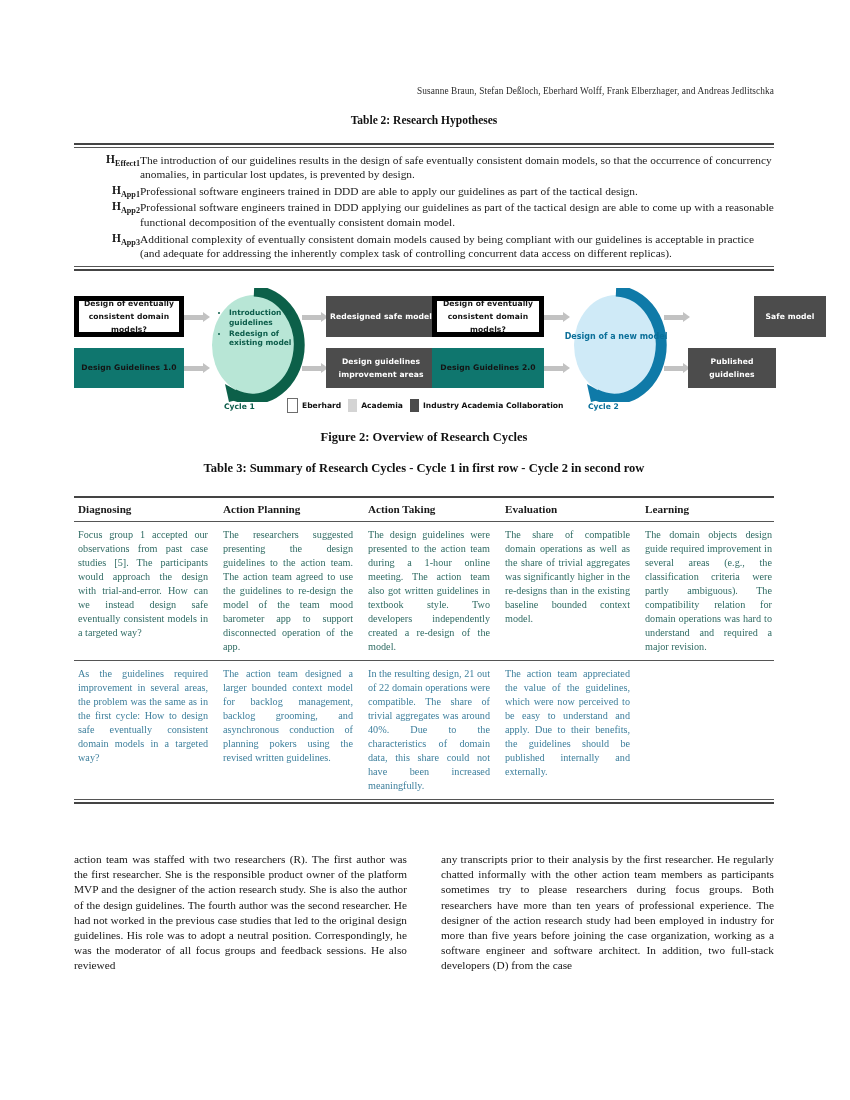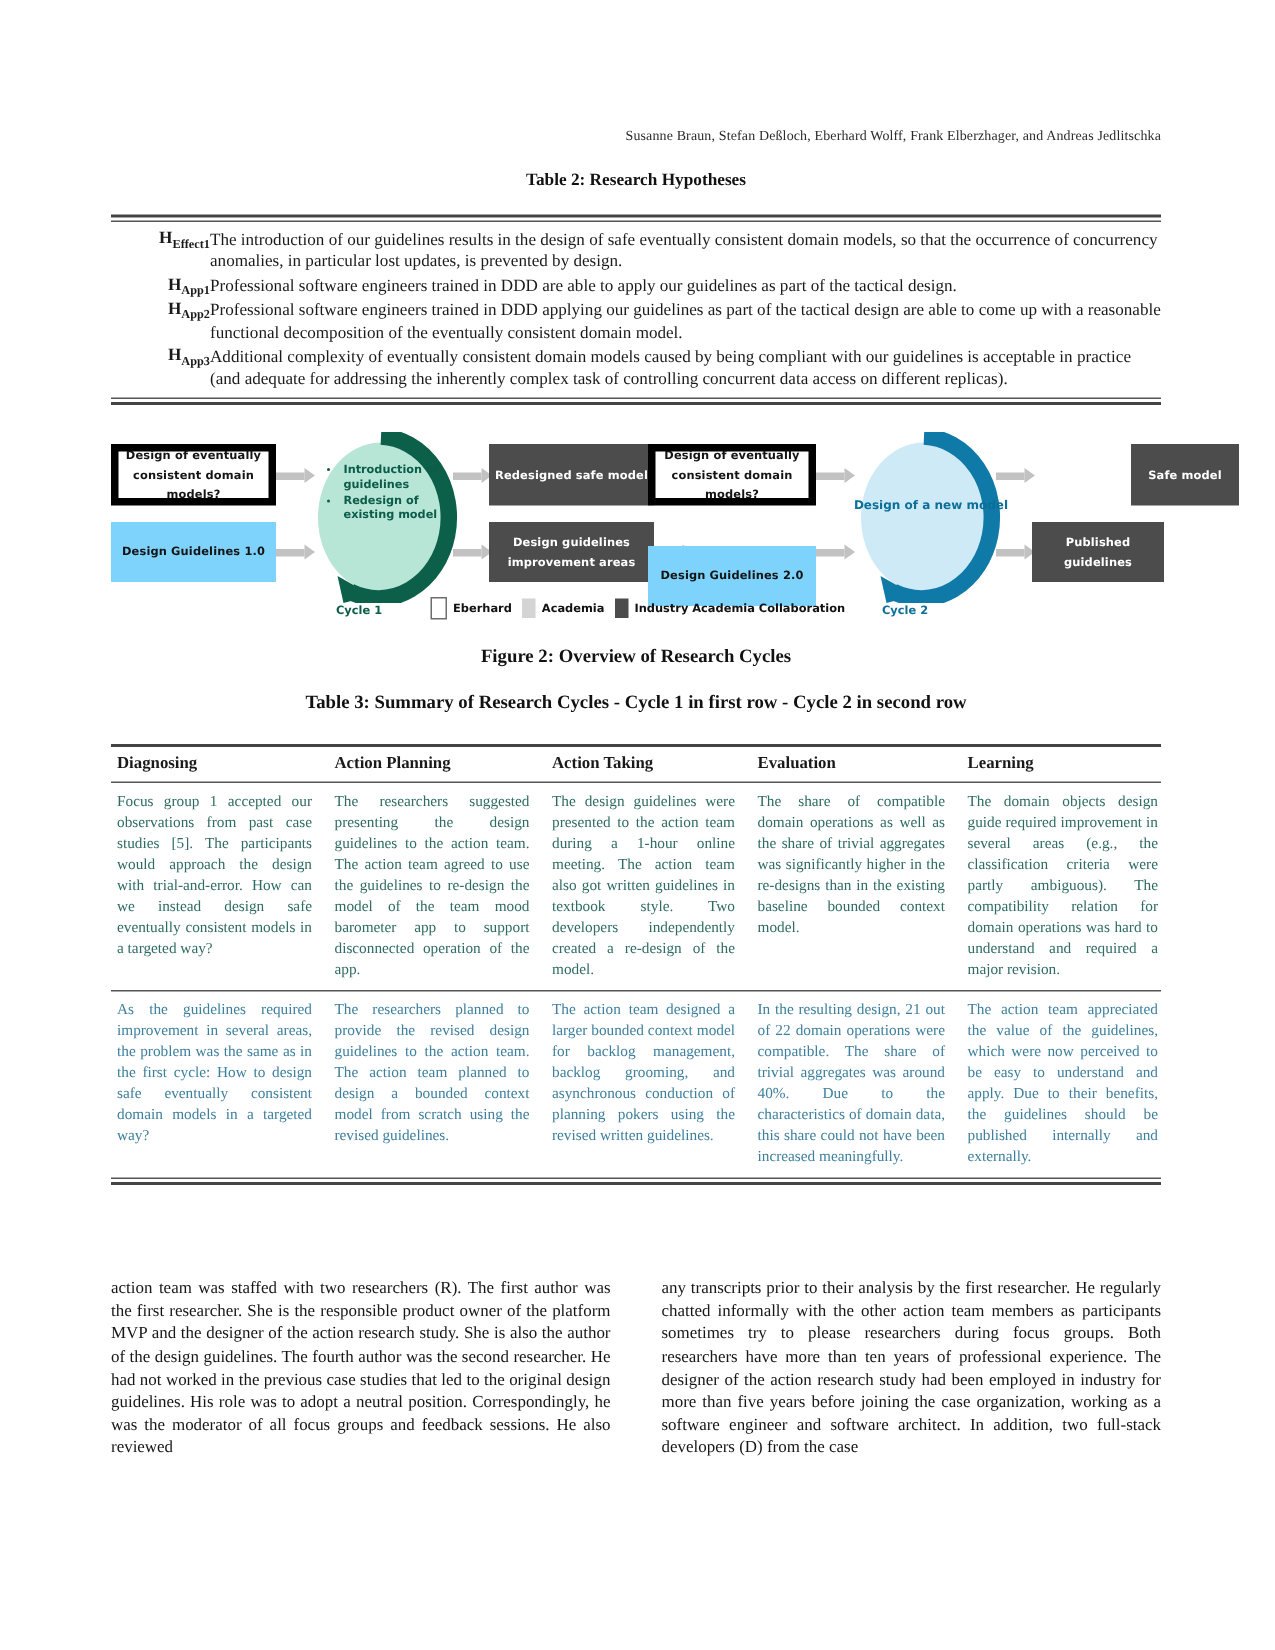--- a/index.html
+++ b/index.html
@@ -89,21 +89,21 @@
     justify-content: center;
     text-align: center;
     font-family: "DejaVu Sans", "Liberation Sans", sans-serif;
     font-weight: bold;
     font-size: 7.6px;
     line-height: 1.75;
     letter-spacing: .1px;
     padding: 2px 4px;
   }
   .dbox.industry { background: #ffffff; border: 5px solid #000000; color: #141414; }
-  .dbox.academia { background: #7dd3fc; border: none; color: #141414; text-align: center; }
+  .dbox.academia { background: #0f766e; border: none; color: #141414; text-align: center; }
   .dbox.collab   { background: #4c4c4c; border: none; color: #ffffff; }
 
   .arrow {
     position: absolute;
     height: 10px;
     display: block;
   }
   .arrow .shaft {
     position: absolute;
     left: 0; top: 3px;
@@ -130,21 +130,21 @@
     font-size: 7.5px;
     line-height: 1.3;
     text-align: left;
   }
   .cyc1-list li { margin: 0 0 1px 0; }
   .cyc1-list ul { margin: 0; padding-left: 9px; }
   .cyc2-label {
     position: absolute;
     left: 0; width: 100%;
     top: 44px;
-    text-align: right;
+    text-align: center;
     color: #0b6f99;
     font-family: "DejaVu Sans", "Liberation Sans", sans-serif;
     font-weight: bold;
     font-size: 8px;
     line-height: 1.28;
   }
   .cycname {
     position: absolute;
     font-family: "DejaVu Sans", "Liberation Sans", sans-serif;
     font-weight: bold;
@@ -296,21 +296,21 @@
 
     <div class="dbox collab" style="left:252px; top:8px; width:110px; height:41px;">Redesigned safe model</div>
     <div class="dbox collab" style="left:252px; top:60px; width:110px; height:40px;">Design guidelines improvement areas</div>
 
     <div class="arrow" style="left:362px; top:75px; width:26px;">
       <span class="shaft" style="width:19px;"></span>
         <span class="head" style="left:19px;"></span>
     </div>
 
     <div class="dbox industry" style="left:358px; top:8px; width:112px; height:41px;">Design of eventually consistent domain models?</div>
-    <div class="dbox academia" style="left:358px; top:60px; width:112px; height:40px;margin-top:16px;">Design Guidelines 2.0</div>
+    <div class="dbox academia" style="left:358px; top:60px; width:112px; height:40px;">Design Guidelines 2.0</div>
 
     <div class="arrow" style="left:470px; top:24px; width:26px;">
       <span class="shaft" style="width:19px;"></span>
         <span class="head" style="left:19px;"></span>
     </div>
     <div class="arrow" style="left:470px; top:75px; width:26px;">
       <span class="shaft" style="width:19px;"></span>
         <span class="head" style="left:19px;"></span>
     </div>
 
@@ -373,21 +373,20 @@
       <div class="col">Focus group 1 accepted our observations from past case studies [5]. The participants would approach the design with trial-and-error. How can we instead design safe eventually consistent models in a targeted way?</div>
       <div class="col">The researchers suggested presenting the design guidelines to the action team. The action team agreed to use the guidelines to re-design the model of the team mood barometer app to support disconnected operation of the app.</div>
       <div class="col">The design guidelines were presented to the action team during a 1-hour online meeting. The action team also got written guidelines in textbook style. Two developers independently created a re-design of the model.</div>
       <div class="col">The share of compatible domain operations as well as the share of trivial aggregates was significantly higher in the re-designs than in the existing baseline bounded context model.</div>
       <div class="col">The domain objects design guide required improvement in several areas (e.g., the classification criteria were partly ambiguous). The compatibility relation for domain operations was hard to understand and required a major revision.</div>
     </div>
     <div class="rule-thin"></div>
 
     <div class="trow row-cycle2">
       <div class="col">As the guidelines required improvement in several areas, the problem was the same as in the first cycle: How to design safe eventually consistent domain models in a targeted way?</div>
-      <div class="col">The researchers planned to provide the revised design guidelines to the action team. The action team planned to design a bounded context model from scratch using the revised guidelines.</div>
       <div class="col">The action team designed a larger bounded context model for backlog management, backlog grooming, and asynchronous conduction of planning pokers using the revised written guidelines.</div>
       <div class="col">In the resulting design, 21 out of 22 domain operations were compatible. The share of trivial aggregates was around 40%. Due to the characteristics of domain data, this share could not have been increased meaningfully.</div>
       <div class="col">The action team appreciated the value of the guidelines, which were now perceived to be easy to understand and apply. Due to their benefits, the guidelines should be published internally and externally.</div>
     </div>
     <div class="rule-thin"></div>
     <div style="height:2px"></div>
     <div class="rule-thick"></div>
   </div>
 
   <div id="bodytext">

